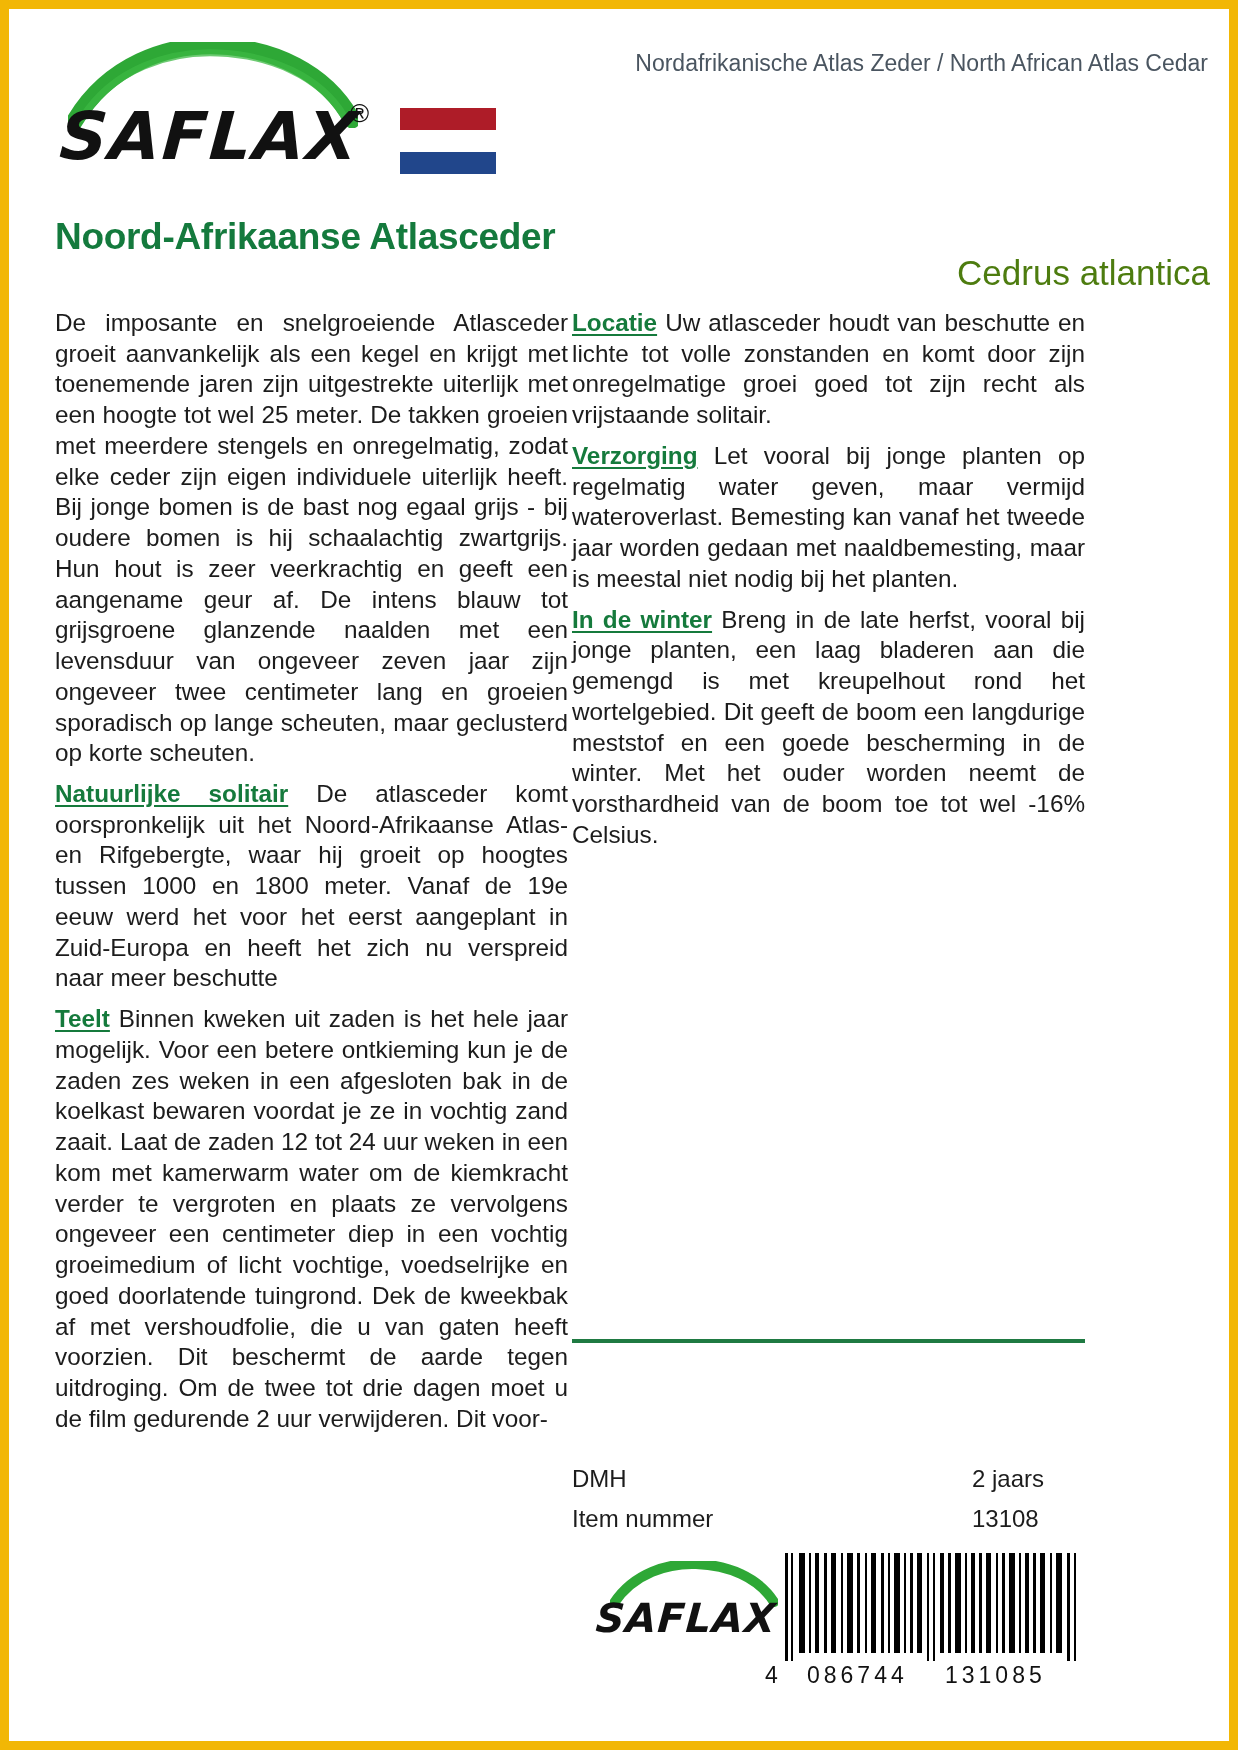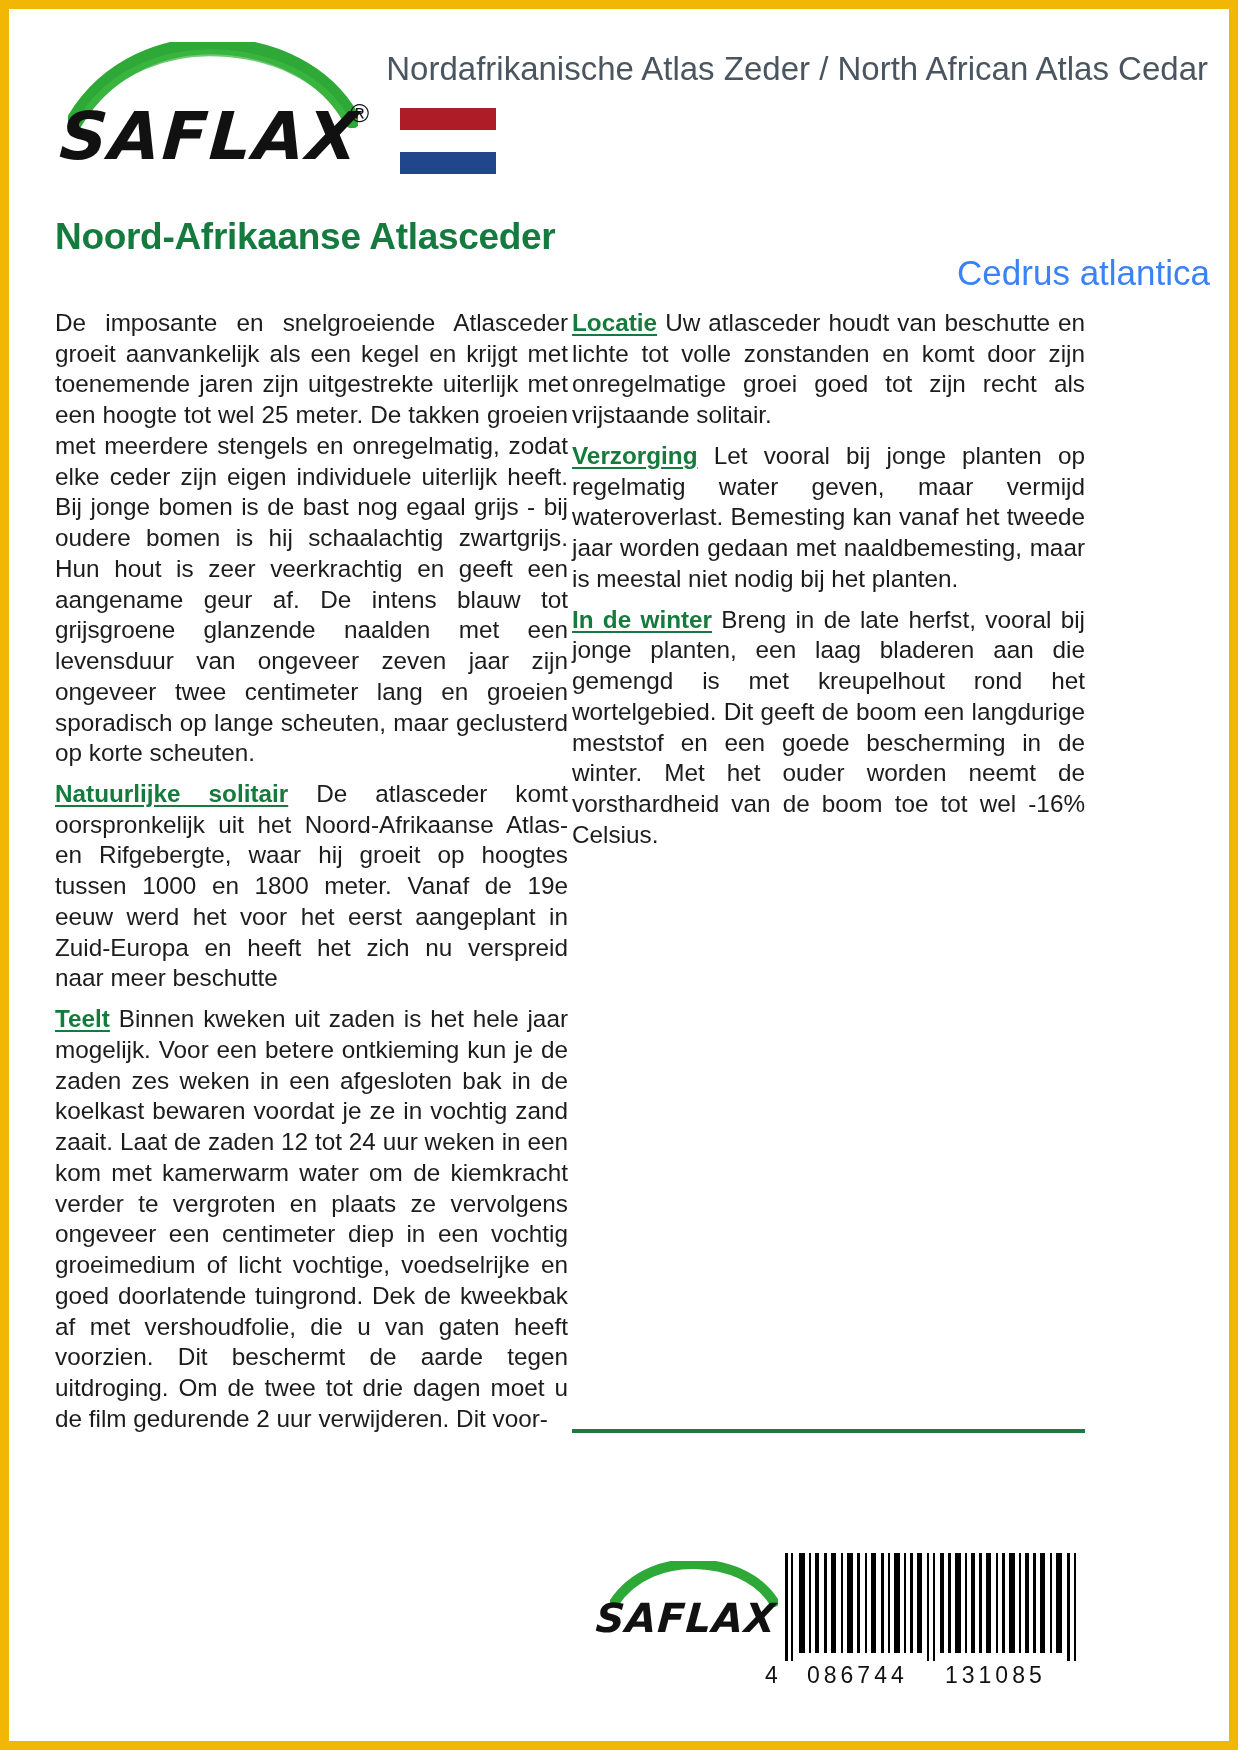--- a/index.html
+++ b/index.html
@@ -89,21 +89,21 @@
     border: 0;
   }
   .flag .band { width: 100%; height: 33.33%; }
   .flag .band.white { background: #ffffff; }
   .header-title {
     position: absolute;
     left: 355px;
     right: 8px;
     top: 28px;
     text-align: right;
-    font-size: 33px;
+    font-size: 23px;
     color: #4a5560;
     font-family: "Liberation Sans", sans-serif;
     white-space: nowrap;
   }
 
   
   .title-row {
     position: relative;
     height: 108px;
   }
@@ -114,21 +114,21 @@
     font-size: 37px;
     font-weight: bold;
     color: #147a3d;
     letter-spacing: -0.3px;
   }
   .botanical-name {
     position: absolute;
     right: 6px;
     top: 53px;
     font-size: 35px;
-    color: #3b82f6;
+    color: #4d7c0f;
     font-family: "Liberation Sans", sans-serif;
   }
 
   
   .columns {
     position: relative;
     display: flex;
     gap: 4px;
     padding: 0 5px 0 33px;
     height: 1395px;
@@ -296,20 +296,32 @@
           <span class="sec-head">Verzorging</span><span> </span><span>Let vooral bij jonge planten op regelmatig water geven, maar vermijd wateroverlast. Bemesting kan vanaf het tweede jaar worden gedaan met naaldbemesting, maar is meestal niet nodig bij het planten.</span>
         </p>
 
         <p>
           <span class="sec-head">In de winter</span><span> </span><span>Breng in de late herfst, vooral bij jonge planten, een laag bladeren aan die gemengd is met kreupelhout rond het wortelgebied. Dit geeft de boom een langdurige meststof en een goede bescherming in de winter. Met het ouder worden neemt de vorsthardheid van de boom toe tot wel -16% Celsius.</span>
         </p>
 
         <div class="footer">
           <div class="footer-rule"></div>
 
+          <table class="meta-table">
+            <tbody>
+                <tr>
+              <td>DMH</td>
+              <td class="val">2 jaars</td>
+            </tr>
+            <tr>
+              <td>Item nummer</td>
+              <td class="val">13108</td>
+            </tr>
+          </tbody>
+            </table>
 
           <div class="footer-bottom">
 
             <div class="mini-logo">
               <svg class="mini-arc" viewBox="0 0 168 46">
                 <path d="M4 42 C 24 12, 58 2, 86 3 C 118 4, 148 16, 164 41" fill="none" stroke="#2ea836" stroke-width="10" stroke-linecap="round"></path>
               </svg>
               <div class="mini-word">SAFLAX</div>
             </div>
 

